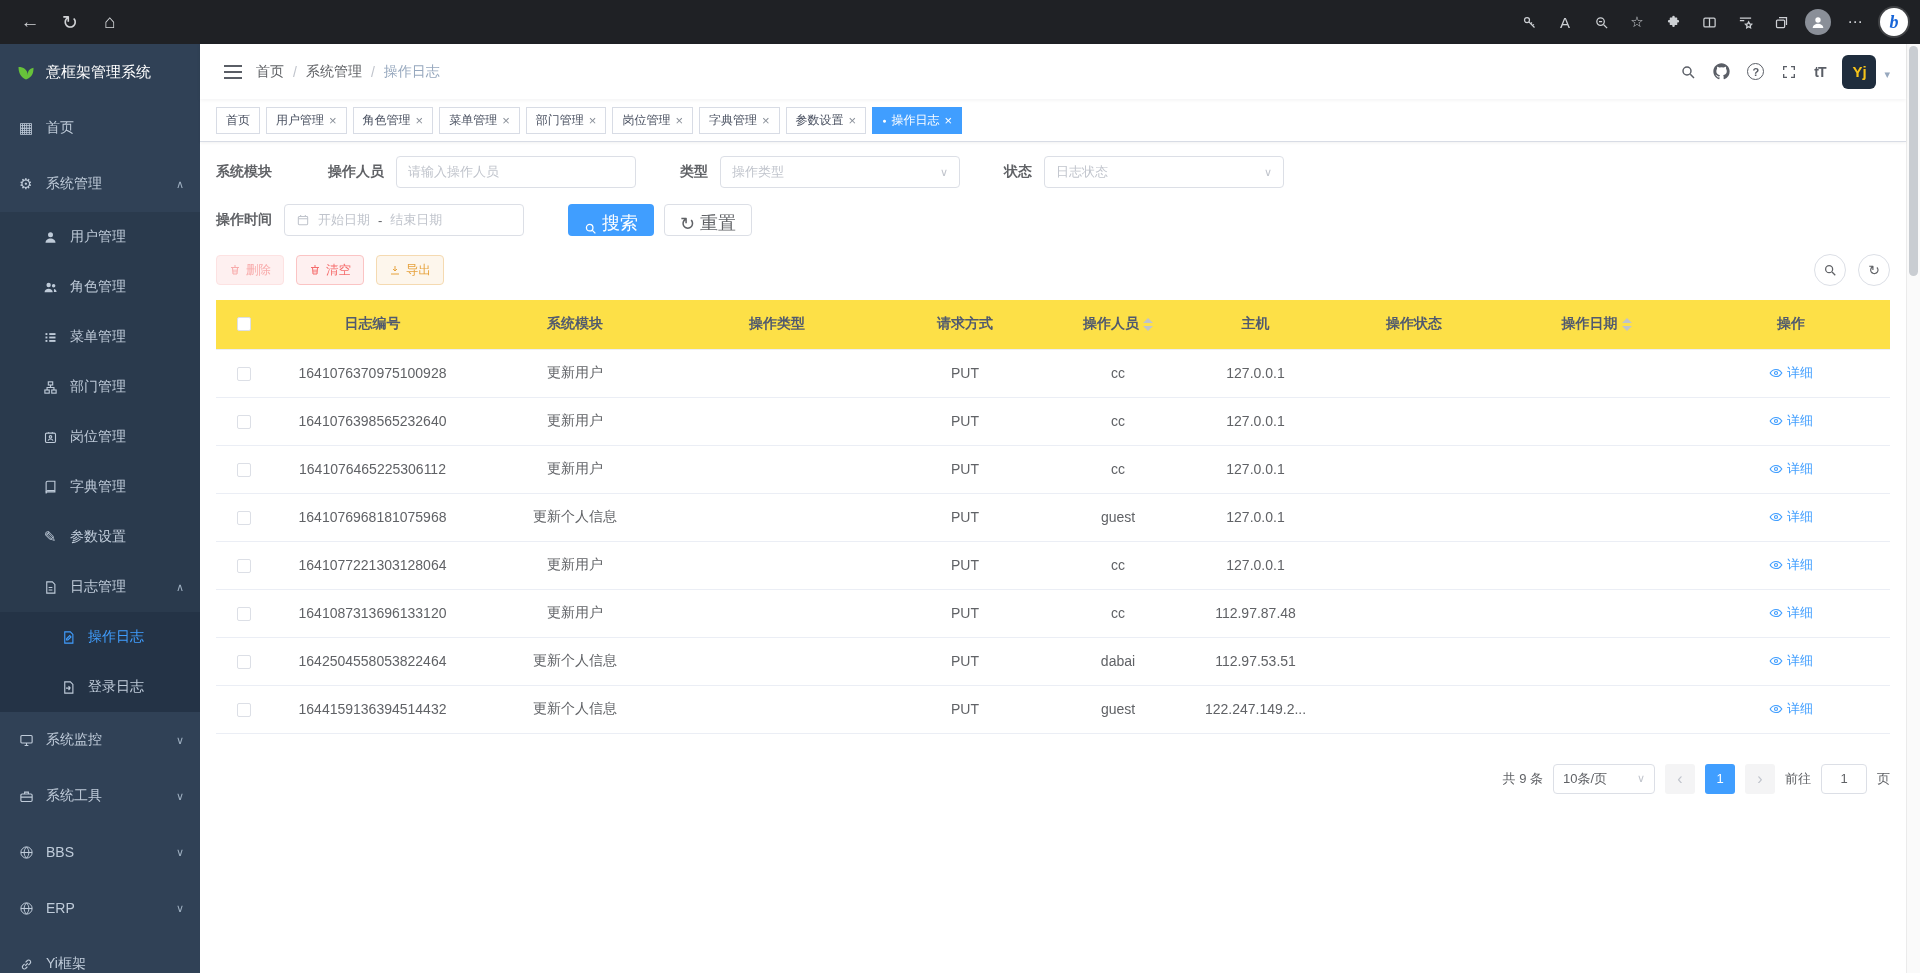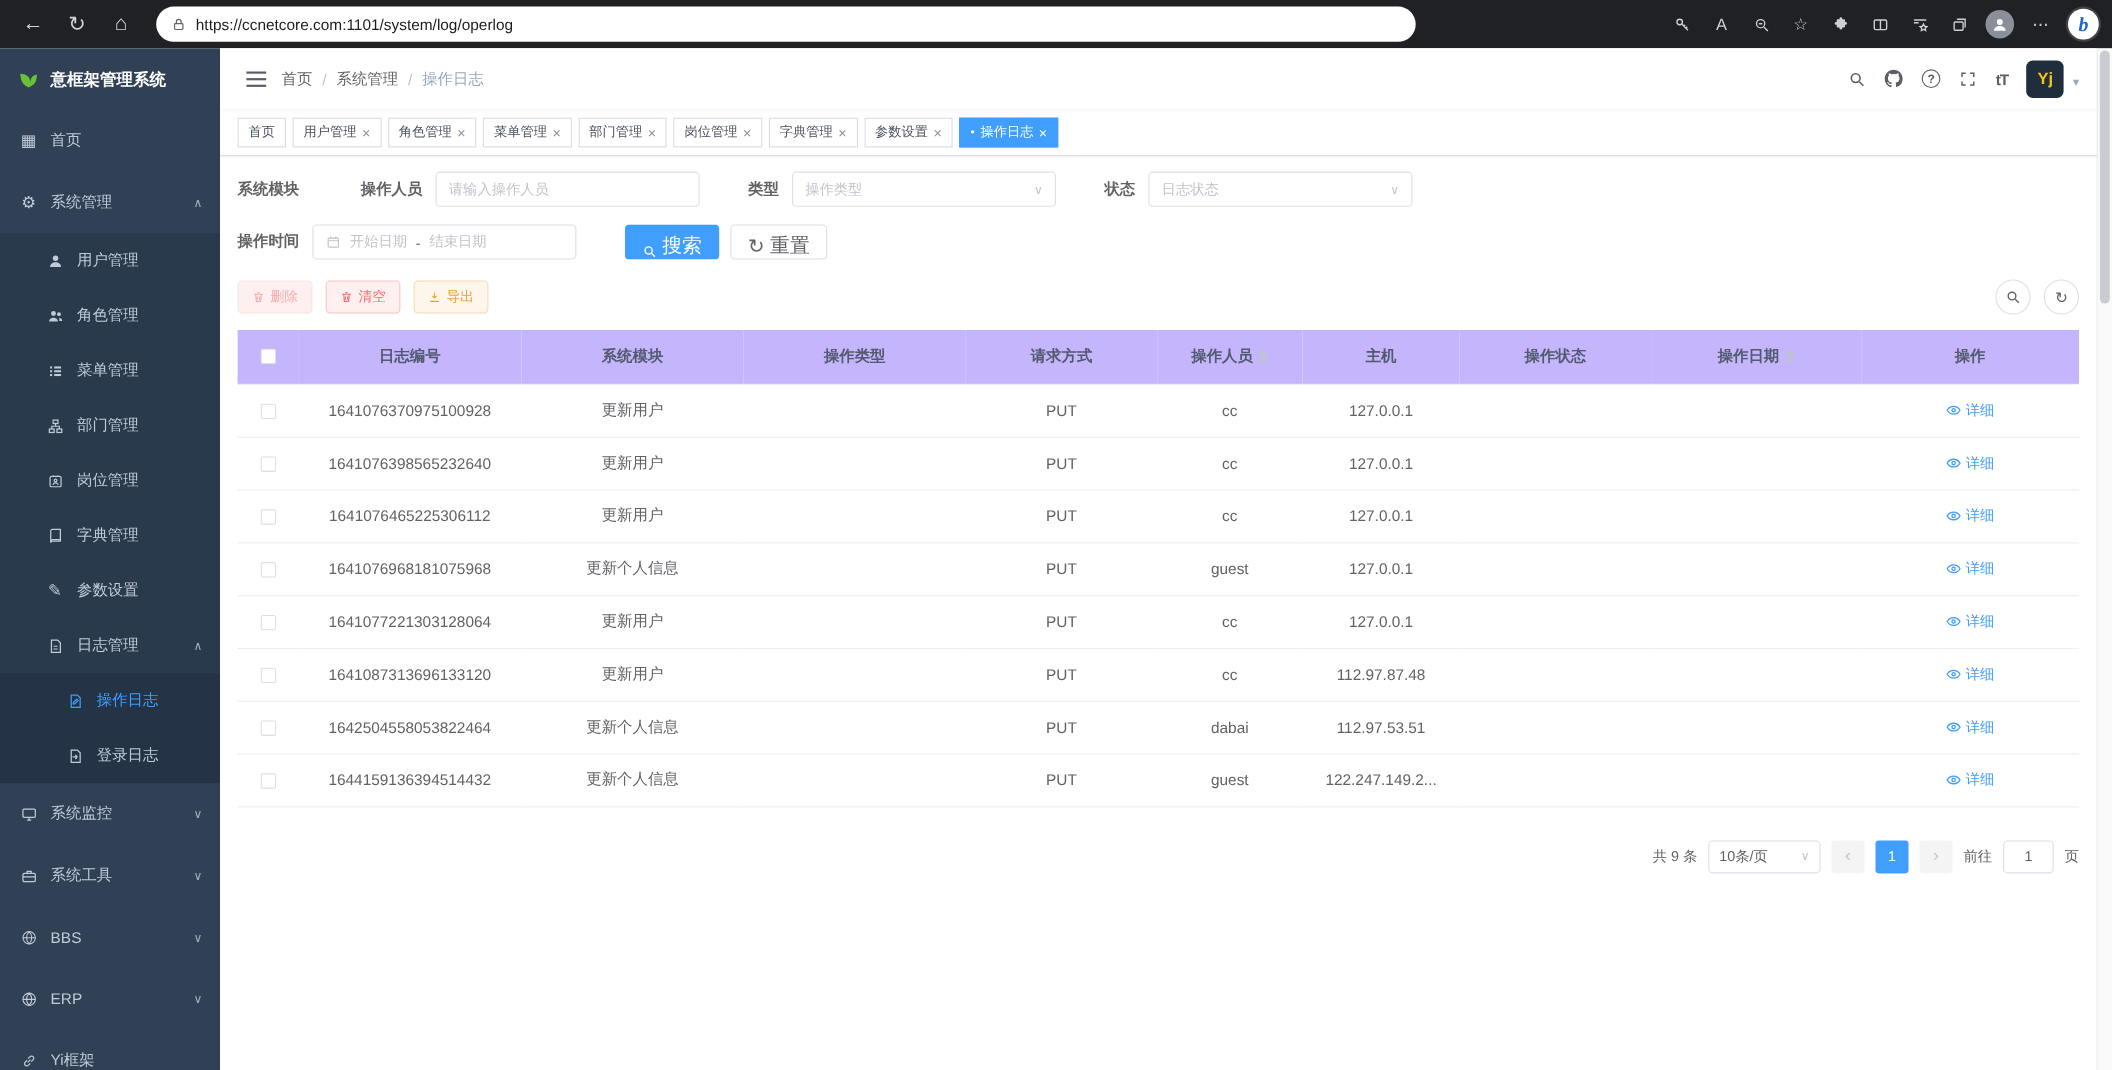--- a/index.html
+++ b/index.html
@@ -14,21 +14,21 @@
   .urlbar .lock{color:#5f6368}
   .url-text{font-size:14px;color:#1d1d1f;white-space:nowrap}
   .chrome-right{display:flex;align-items:center;gap:2px;margin-left:auto}
   .ctool{width:34px;height:32px;border-radius:6px;display:flex;align-items:center;justify-content:center;color:#cdd0d4;font-size:15px;cursor:pointer}
   .avatar-circle{width:26px;height:26px;border-radius:50%;background:#8a8f98;display:flex;align-items:center;justify-content:center;margin:0 5px;cursor:pointer}
   .copilot{width:28px;height:28px;border-radius:50%;background:#fff;color:#1765d8;display:flex;align-items:center;justify-content:center;font-size:18px;font-weight:bold;font-style:italic;font-family:"Liberation Serif",serif;margin-left:6px;cursor:pointer;box-shadow:0 0 0 2px rgba(255,255,255,.15)}
 
   
   .app{display:flex;height:929px}
   .sidebar{width:200px;background:#304156;color:#bfcbd9;flex-shrink:0;overflow:hidden}
-  .logo{height:56px;display:flex;align-items:center;padding-left:16px;gap:10px;color:#fff;font-size:15px;font-weight:bold;white-space:nowrap}
+  .logo{height:56px;display:flex;align-items:center;padding-left:16px;gap:10px;color:#fff;font-size:15px;font-weight:normal;white-space:nowrap}
   .nav-item{height:56px;display:flex;align-items:center;padding:0 16px;font-size:14px;cursor:pointer;gap:10px;white-space:nowrap}
   .sub .nav-item{height:50px;padding-left:40px;background:#2a3a4d}
   .subsub .nav-item{height:50px;padding-left:58px;background:#243346}
   .nav-item.active{color:#409eff}
   .mi{width:20px;flex-shrink:0;display:flex;align-items:center;justify-content:center;font-size:15px}
   .mcaret{margin-left:auto;font-size:11px;color:#9fb0c1}
 
   .main{flex:1;display:flex;flex-direction:column;min-width:0;margin-right:14px;background:#fff}
 
   
@@ -76,21 +76,21 @@
   .btn-sm{height:30px;padding:0 12px;font-size:12.5px;border-radius:4px;display:inline-flex;align-items:center;gap:5px;cursor:pointer;border:1px solid transparent;white-space:nowrap}
   .btn-danger{background:#fef0f0;border-color:#fbc4c4;color:#f56c6c}
   .btn-danger.disabled{color:#f8abab;border-color:#fde2e2;cursor:not-allowed}
   .btn-warning{background:#fdf6ec;border-color:#f5dab1;color:#e6a23c}
   .btn-sm + .btn-sm{margin-left:12px}
   .tool-circles{margin-left:auto;display:flex;gap:12px}
   .circle-btn{width:32px;height:32px;border-radius:50%;border:1px solid #dcdfe6;background:#fff;display:flex;align-items:center;justify-content:center;color:#606266;cursor:pointer;font-size:14px}
 
   
   table.log{width:100%;border-collapse:collapse;table-layout:fixed;margin-top:14px;font-size:14px}
-  table.log th{background:#c4b5fd;color:#515a6e;font-weight:700;height:49px;border-bottom:1px solid #ebeef5}
+  table.log th{background:#fde047;color:#515a6e;font-weight:700;height:49px;border-bottom:1px solid #ebeef5}
   table.log td{height:48px;border-bottom:1px solid #ebeef5;color:#606266;text-align:center;overflow:hidden;text-overflow:ellipsis;white-space:nowrap;padding:0 6px}
   .thc{display:flex;align-items:center;justify-content:center;gap:4px}
   .checkbox{display:inline-block;width:14px;height:14px;border:1px solid #dcdfe6;border-radius:2px;background:#fff;vertical-align:middle;cursor:pointer}
   .caret-wrap{display:inline-flex;flex-direction:column;cursor:pointer}
   .sc{width:0;height:0;border:5px solid transparent;display:block}
   .sc.asc{border-bottom-color:#c0c4cc;border-top-width:0;margin-bottom:3px}
   .sc.desc{border-top-color:#c0c4cc;border-bottom-width:0}
   .detail-link{color:#409eff;display:inline-flex;align-items:center;gap:4px;cursor:pointer;font-size:13px}
 
   
@@ -104,29 +104,20 @@
   .vscroll{position:absolute;top:44px;right:0;width:14px;height:929px;background:#fafafa;border-left:1px solid #ebebeb}
   .vthumb{position:absolute;top:2px;left:2px;width:9px;height:230px;border-radius:5px;background:#c9cdd2;cursor:pointer}
 </style>
 </head>
 <body>
 
 <div class="chrome">
   <span class="nav-btn">←</span>
   <span class="nav-btn">↻</span>
   <span class="nav-btn">⌂</span>
-  <div class="urlbar">
-    <span class="lock">
-      <svg viewBox="0 0 24 24" width="13" height="13" fill="none" stroke="currentColor" stroke-width="2">
-          <rect x="5" y="10" width="14" height="10" rx="1.5"></rect>
-          <path d="M8 10V7a4 4 0 0 1 8 0v3"></path>
-        </svg>
-    </span>
-    <span class="url-text">https://ccnetcore.com:1101/system/log/operlog</span>
-  </div>
   <div class="chrome-right">
     <span class="ctool">
       <svg viewBox="0 0 24 24" width="15" height="15" fill="none" stroke="currentColor" stroke-width="2">
           <circle cx="8" cy="8" r="4"></circle>
           <path d="M11 11l9 9M17 17l2-2M14 14l2-2"></path>
         </svg>
     </span>
     <span class="ctool">A</span>
     <span class="ctool">
       <svg viewBox="0 0 24 24" width="15" height="15" fill="none" stroke="currentColor" stroke-width="2">

